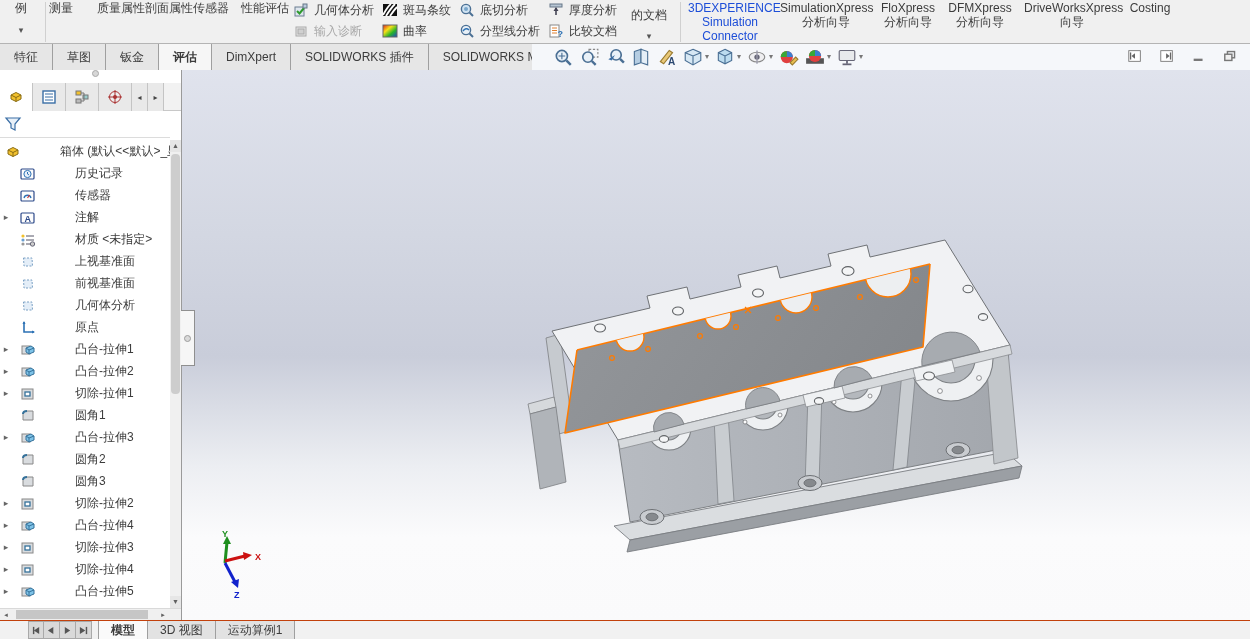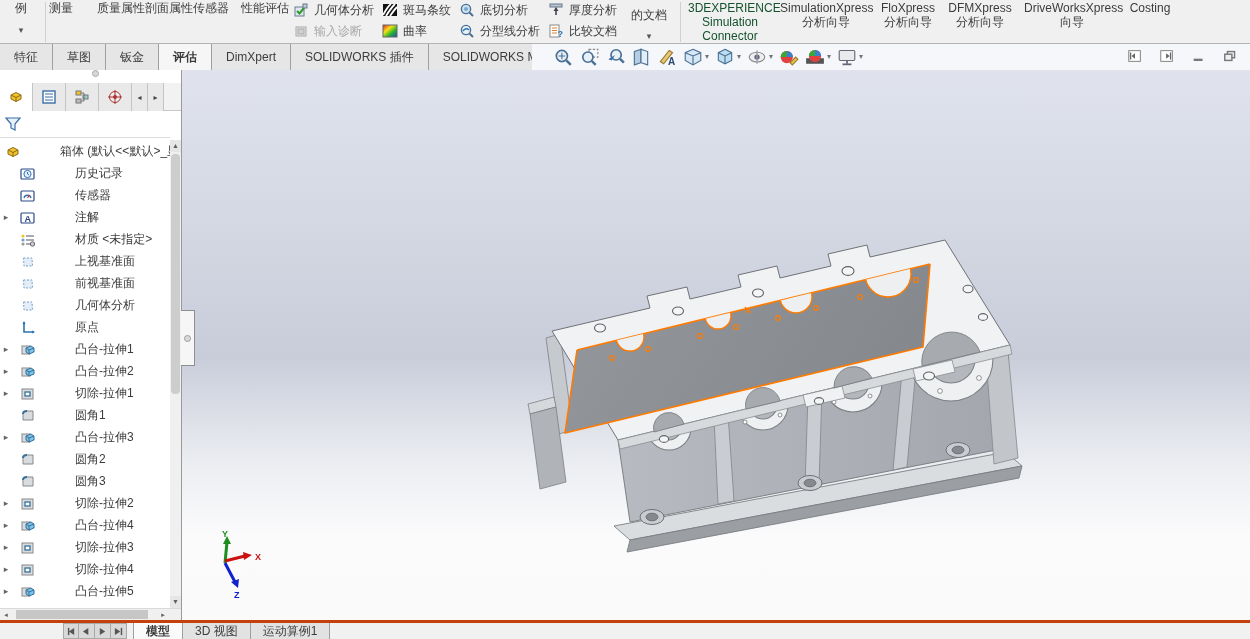--- a/index.html
+++ b/index.html
@@ -14,21 +14,21 @@
   .rb-study { width:42px; text-align:center; padding-top:1px; line-height:15px; cursor:pointer; }
   .rb-study .arr { display:block; color:#555; font-size:9px; margin-top:7px; }
   .rb-btn { flex:0 0 auto; text-align:left; line-height:15px; padding-top:1px; cursor:pointer; }
   .rb-col { flex:0 0 auto; display:flex; flex-direction:column; padding-top:2px; }
   .rb-row { display:flex; align-items:flex-start; height:21px; padding:0 4px; cursor:pointer; white-space:nowrap; }
   .rb-row .ric { width:16px; height:16px; margin-right:5px; flex:0 0 auto; }
   .rb-row.disabled { color:#a8a8a8; cursor:default; }
   .rb-checkdoc { width:56px; text-align:center; padding-top:8px; line-height:15px; cursor:pointer; }
   .rb-checkdoc .arr { display:block; color:#555; font-size:9px; margin-top:6px; }
   .rb-x { flex:0 0 auto; text-align:center; line-height:14px; padding:1px 4px 0 4px; cursor:pointer; }
-  .rb-x.disabled { color:#14532d; cursor:default;text-align:center; }
+  .rb-x.disabled { color:#1d4ed8; cursor:default;text-align:center; }
 
   
   #tabrow { position:absolute; left:0; top:44px; width:1250px; height:26px; }
   #cmd-tabs { position:absolute; left:0; top:0; width:532px; height:26px; background:#be185d;
     display:flex; border-bottom:1px solid #a8a8a8; }
   .ctab { height:26px; padding:0 14px; display:flex; align-items:center; justify-content:center;
     background:#e6e6e6; border-right:1px solid #9f9f9f; cursor:pointer; white-space:nowrap; }
   .ctab.active { background:#f6f6f6; font-weight:bold; }
   #hud-strip { position:absolute; left:532px; top:0; width:718px; height:26px; background:#f5f7fa; }
   #hud { position:absolute; left:18px; top:1px; display:flex; align-items:center; }
@@ -75,21 +75,21 @@
   #viewport { position:absolute; left:182px; top:70px; right:0; bottom:19px;
     background:linear-gradient(180deg,#e0e3ed 0%,#d3d7e2 30%,#c9cdda 52%,#eceef2 72%,#fbfbfc 85%,#fafafb 100%); }
   #vp-splitter { position:absolute; left:-1px; top:240px; width:14px; height:56px; background:#f6f6f6;
     border:1px solid #8f8f8f; border-left:none; cursor:ew-resize; }
   #vp-splitter .dot { position:absolute; left:3px; top:24px; width:7px; height:7px; border-radius:50%;
     background:#d9d9d9; border:1px solid #9d9d9d; }
   #model-svg { position:absolute; left:0; top:0; width:100%; height:100%; }
 
   
   #bottombar { position:absolute; left:0; bottom:0; width:1250px; height:19px; background:#f1f1f1;
-    border-top:3px solid #c2410c; display:flex; align-items:stretch;padding-left:35px; }
+    border-top:1px solid #c2410c; display:flex; align-items:stretch; }
   #sheet-nav { display:flex; margin-left:28px; }
   .nav-btn { width:16px; display:flex; align-items:center; justify-content:center; background:#d9d9d9;
     border:1px solid #a9a9a9; border-left:none; cursor:pointer; }
   .nav-btn:first-child { border-left:1px solid #a9a9a9; }
   .nav-btn svg { width:9px; height:9px; }
   #sheet-tabs { display:flex; margin-left:6px; }
   .stab { padding:0 12px; display:flex; align-items:center; background:#e2e2e2;
     border-right:1px solid #9f9f9f; cursor:pointer; white-space:nowrap; }
   .stab:first-child { border-left:1px solid #9f9f9f; }
   .stab.active { background:#fafafa; font-weight:bold; }

